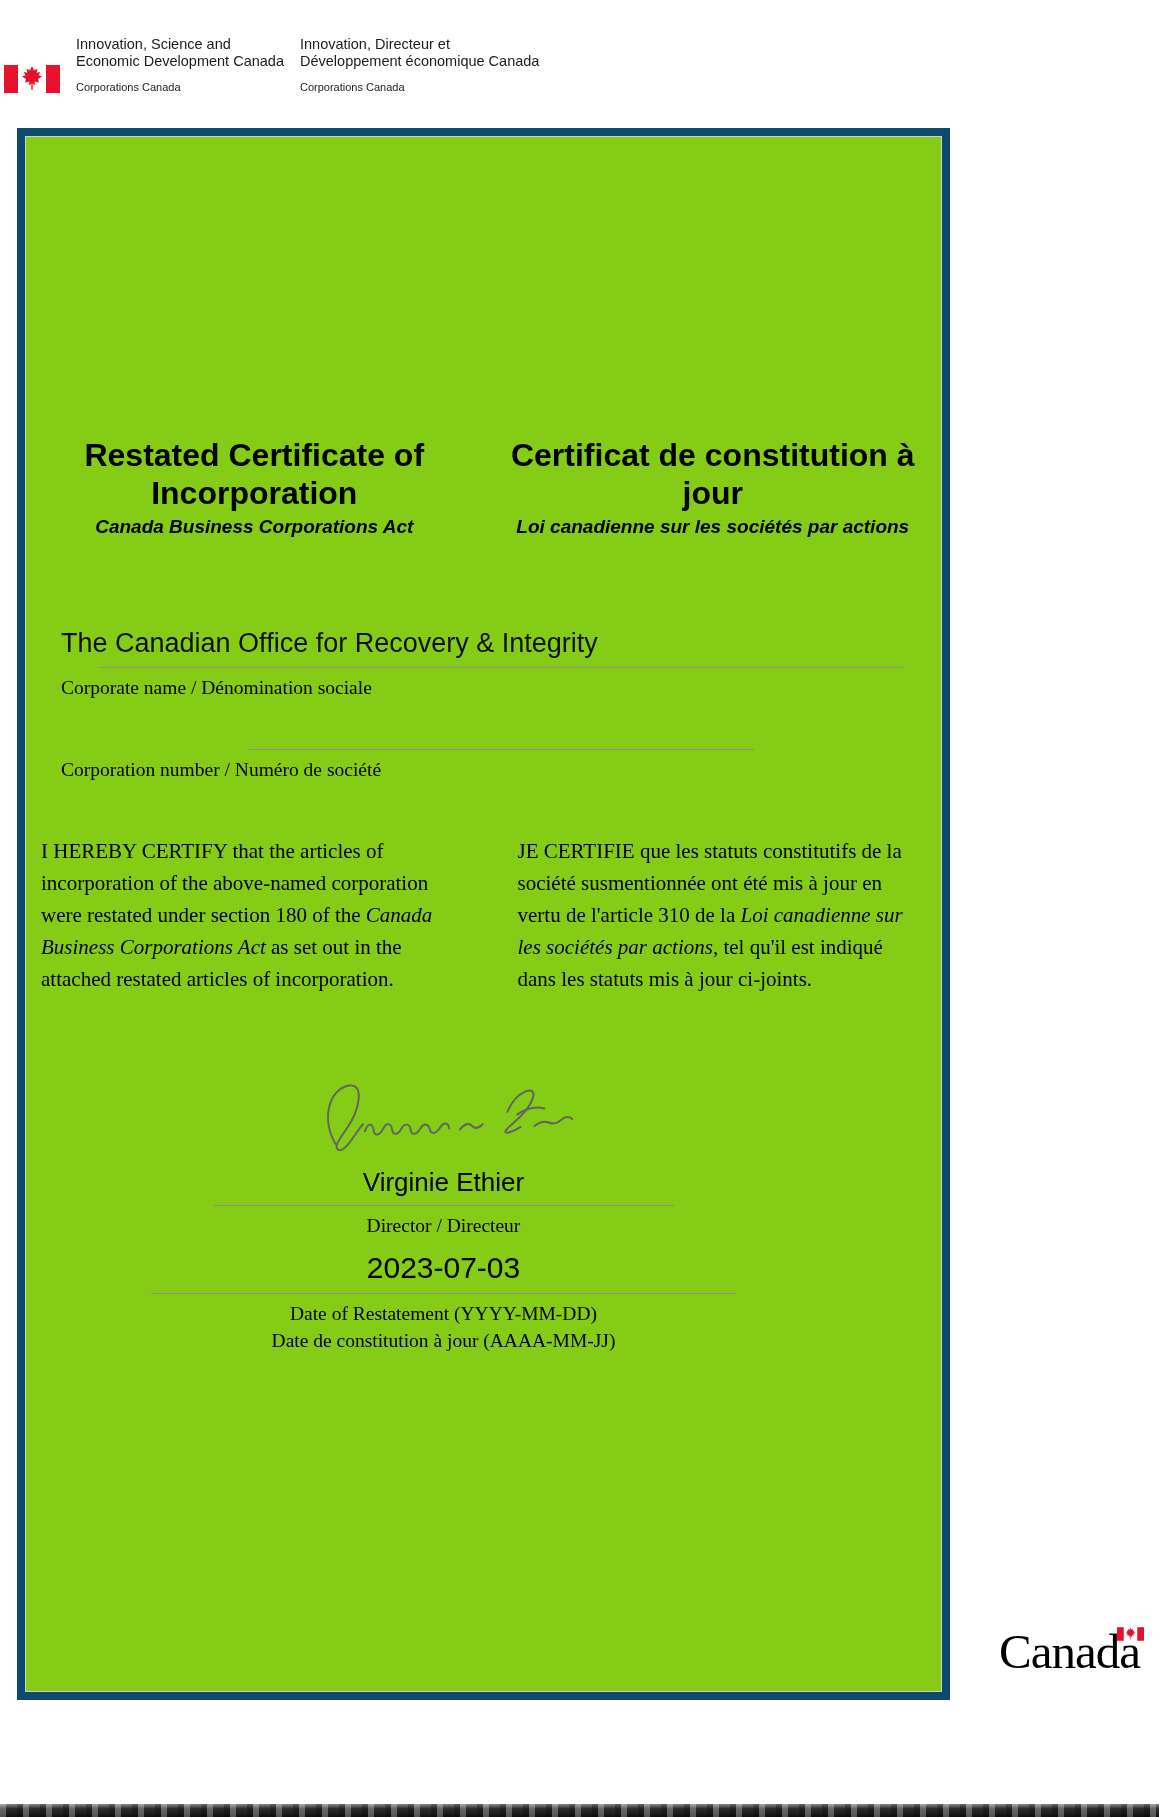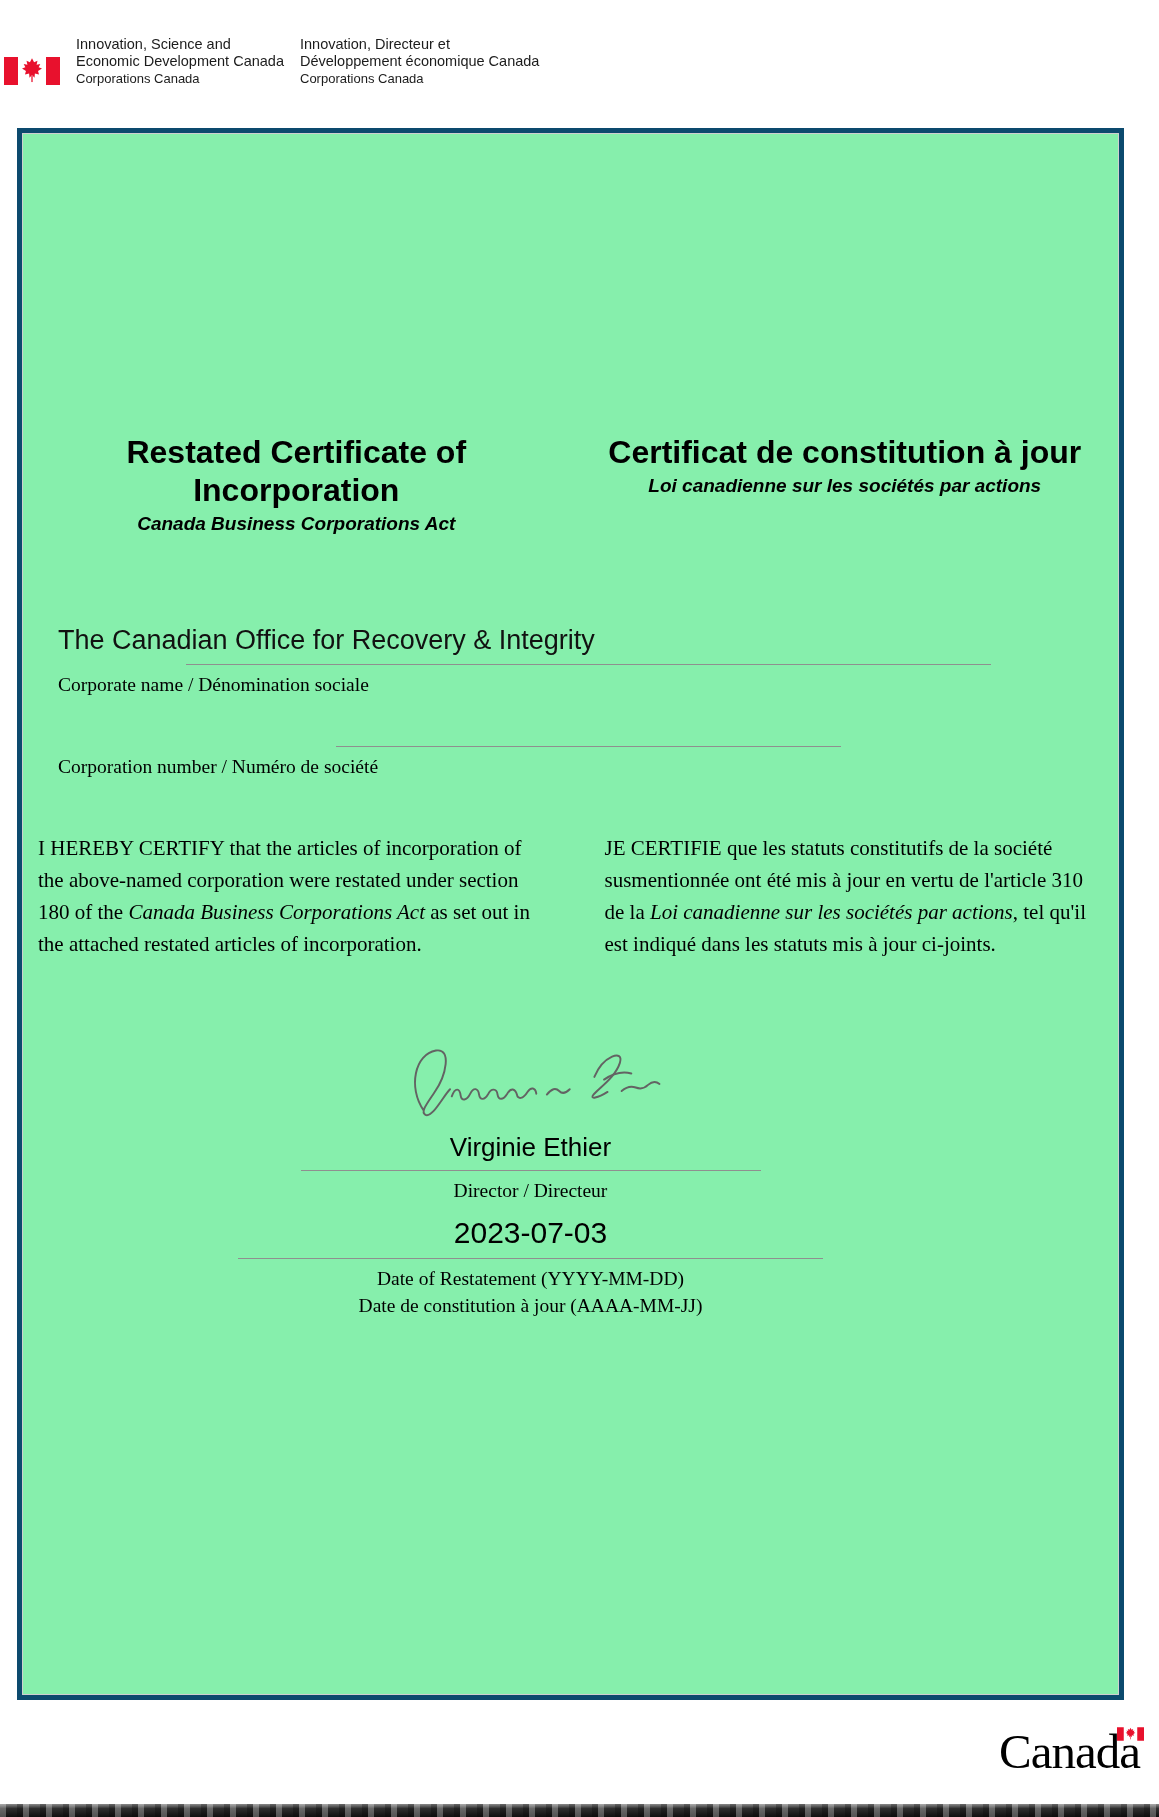--- a/index.html
+++ b/index.html
@@ -15,25 +15,25 @@
     width:1159px;height:1817px;position:relative;background:#ffffff;
     font-family:"Liberation Sans",sans-serif;color:var(--text);overflow:hidden;
   }
   
   .page-header{position:absolute;top:36px;left:4px;display:flex;align-items:flex-end;}
   .flag-logo{width:56px;height:28px;margin-top:5px;flex:0 0 auto;}
   .dept{margin-left:16px;font-size:14.5px;line-height:17px;color:#1c1c1c;}
   .dept-en{width:208px;}
   .dept-fr{margin-left:16px;width:240px;}
   .dept-line{display:block;}
-  .dept-sub{font-size:13px;line-height:12px;margin-top:3px;color:#1c1c1c;}
+  .dept-sub{font-size:11px;line-height:12px;margin-top:11px;color:#1c1c1c;}
   
   .cert-box{
-    position:absolute;left:17px;top:128px;width:1107px;height:1572px;
-    border:5px solid #0c4a6e;background:#86efac;box-shadow:inset 0 0 0 1px #cfcfcf;
+    position:absolute;left:17px;top:128px;width:933px;height:1572px;
+    border:8px solid #0c4a6e;background:#84cc16;box-shadow:inset 0 0 0 1px #cfcfcf;
   }
   .titles{display:flex;margin-top:300px;}
   .title-col{flex:1;text-align:center;}
   .cert-title{font-size:32px;line-height:38px;font-weight:bold;margin:0 auto;}
   .title-en .cert-title{max-width:450px;}
   .title-fr .cert-title{max-width:510px;}
   .cert-subtitle{font-size:19px;line-height:24px;font-weight:bold;font-style:italic;margin:3px auto 0;}
   .field{padding-left:36px;}
   .field-corporate-name{margin-top:89px;}
   .field-corporation-number{margin-top:48px;}
@@ -50,21 +50,21 @@
     font-family:"Liberation Serif",serif;font-size:21px;line-height:32px;}
   .body-col{flex:1;margin:0;}
   
   .sig-block{margin-top:80px;text-align:center;transform:translateX(-40px);}
   .signature-svg{display:block;margin:0 auto;width:300px;height:88px;}
   .sig-name{font-size:26px;line-height:30px;margin-top:4px;}
   .sig-title{margin-top:2px;}
   .date-value{font-size:30px;line-height:34px;margin-top:12px;}
   .date-label{font-family:"Liberation Serif",serif;font-size:19.5px;line-height:27px;}
   
-  .wordmark{position:absolute;top:1724px;right:19px;font-family:"Liberation Serif",serif;
+  .wordmark{position:absolute;top:1624px;right:19px;font-family:"Liberation Serif",serif;
     font-size:49px;line-height:56px;color:#000;}
   .wordmark-inner{position:relative;display:inline-block;letter-spacing:-1px;}
   .wordmark-flag{position:absolute;top:3px;right:-4px;width:27px;height:14px;}
   
   .flag-red-fill{fill:var(--flag-red);}
   .sig-stroke{stroke:var(--signature-gray);fill:none;stroke-width:2.2;stroke-linecap:round;}
   .scan-edge{
     position:absolute;left:0;right:0;bottom:0;height:13px;
     background:
       repeating-linear-gradient(90deg, rgba(255,255,255,.28) 0 6px, rgba(255,255,255,0) 6px 17px, rgba(0,0,0,.25) 17px 23px),

